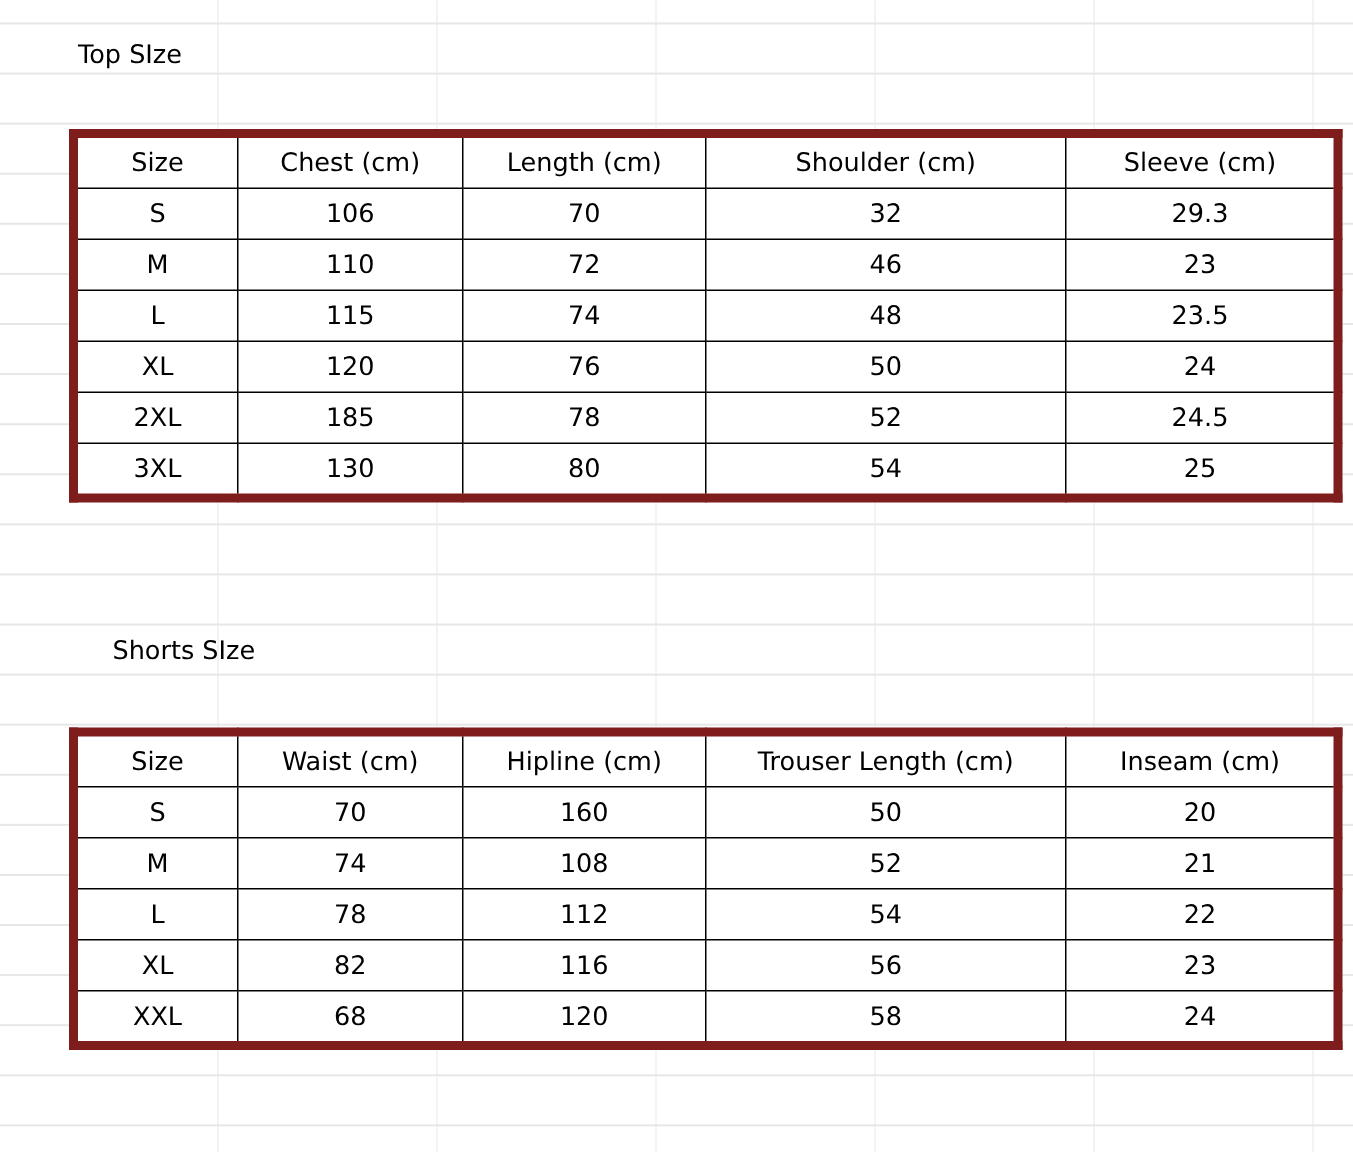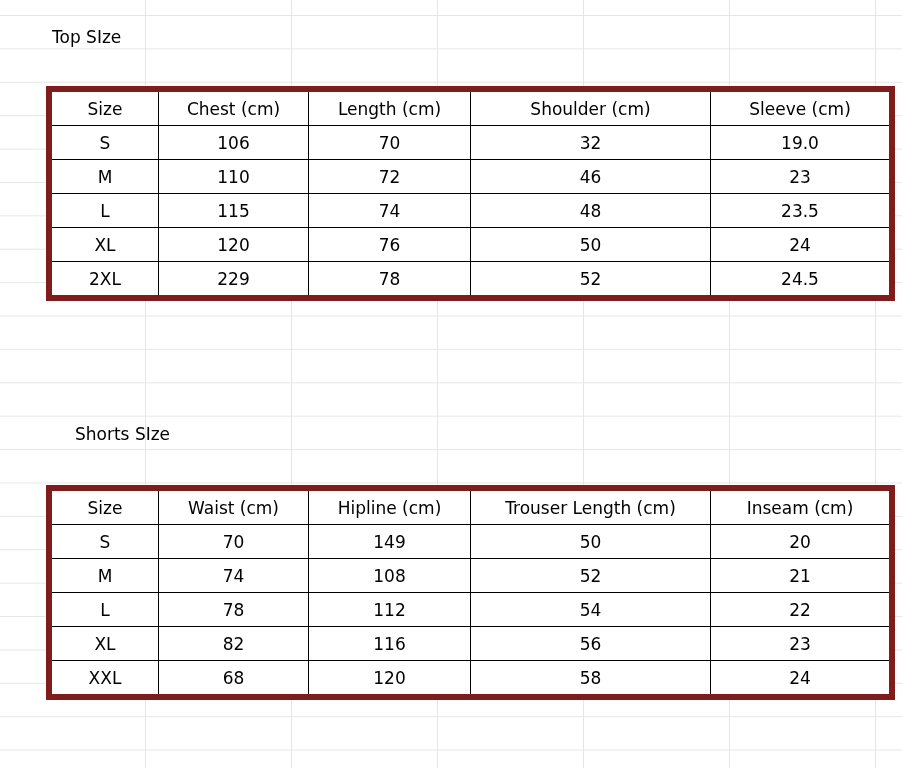--- a/index.html
+++ b/index.html
@@ -91,21 +91,21 @@
       <td class="c1">Chest (cm)</td>
       <td class="c2">Length (cm)</td>
       <td class="c3">Shoulder (cm)</td>
       <td class="c4">Sleeve (cm)</td>
     </tr>
     <tr>
       <td>S</td>
       <td>106</td>
       <td>70</td>
       <td>32</td>
-      <td>19.0</td>
+      <td>29.3</td>
     </tr>
     <tr>
       <td>M</td>
       <td>110</td>
       <td>72</td>
       <td>46</td>
       <td>23</td>
     </tr>
     <tr>
       <td>L</td>
@@ -116,43 +116,50 @@
     </tr>
     <tr>
       <td>XL</td>
       <td>120</td>
       <td>76</td>
       <td>50</td>
       <td>24</td>
     </tr>
     <tr>
       <td>2XL</td>
-      <td>229</td>
+      <td>185</td>
       <td>78</td>
       <td>52</td>
       <td>24.5</td>
+    </tr>
+    <tr>
+      <td>3XL</td>
+      <td>130</td>
+      <td>80</td>
+      <td>54</td>
+      <td>25</td>
     </tr>
   </tbody>
     </table>
 
   <div class="section-title" style="left:52px; top:424px;margin-left:23px;">Shorts SIze</div>
 
   <table class="size-table" style="left:46px; top:485px; width:815px;">
     <tbody>
         <tr class="head">
       <td class="c0">Size</td>
       <td class="c1">Waist (cm)</td>
       <td class="c2">Hipline (cm)</td>
       <td class="c3">Trouser Length (cm)</td>
       <td class="c4">Inseam (cm)</td>
     </tr>
     <tr>
       <td>S</td>
       <td>70</td>
-      <td>149</td>
+      <td>160</td>
       <td>50</td>
       <td>20</td>
     </tr>
     <tr>
       <td>M</td>
       <td>74</td>
       <td>108</td>
       <td>52</td>
       <td>21</td>
     </tr>

